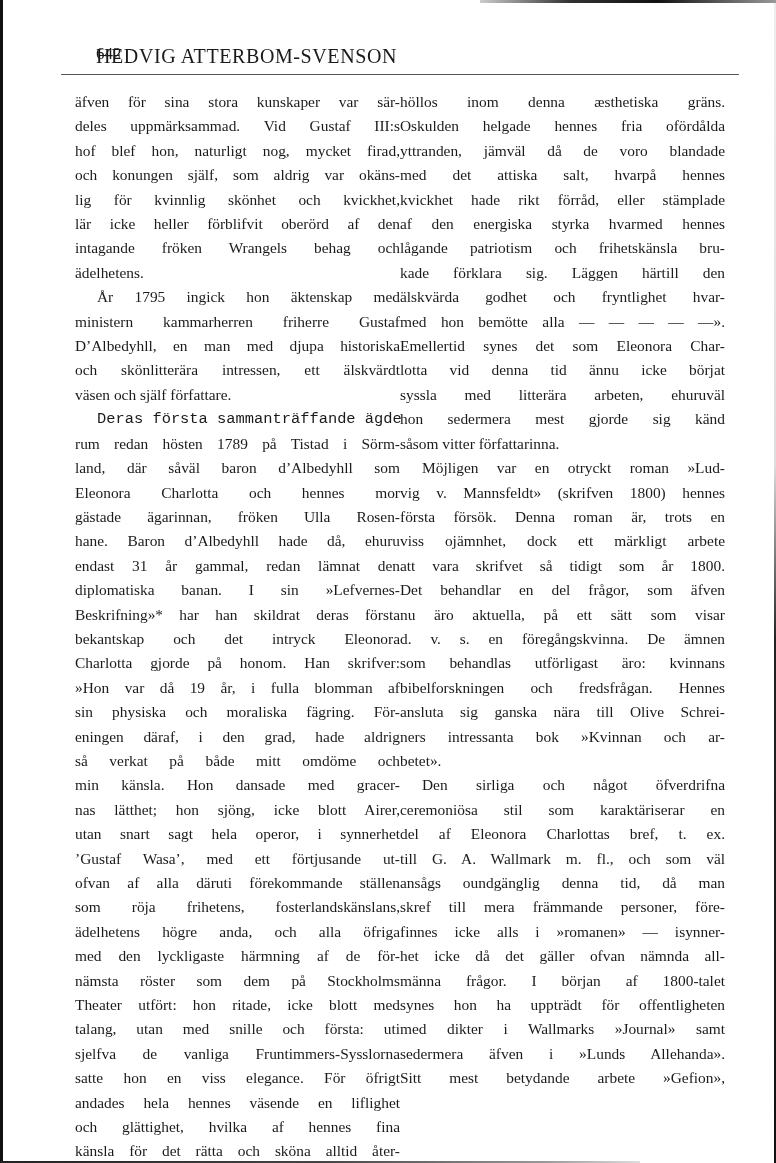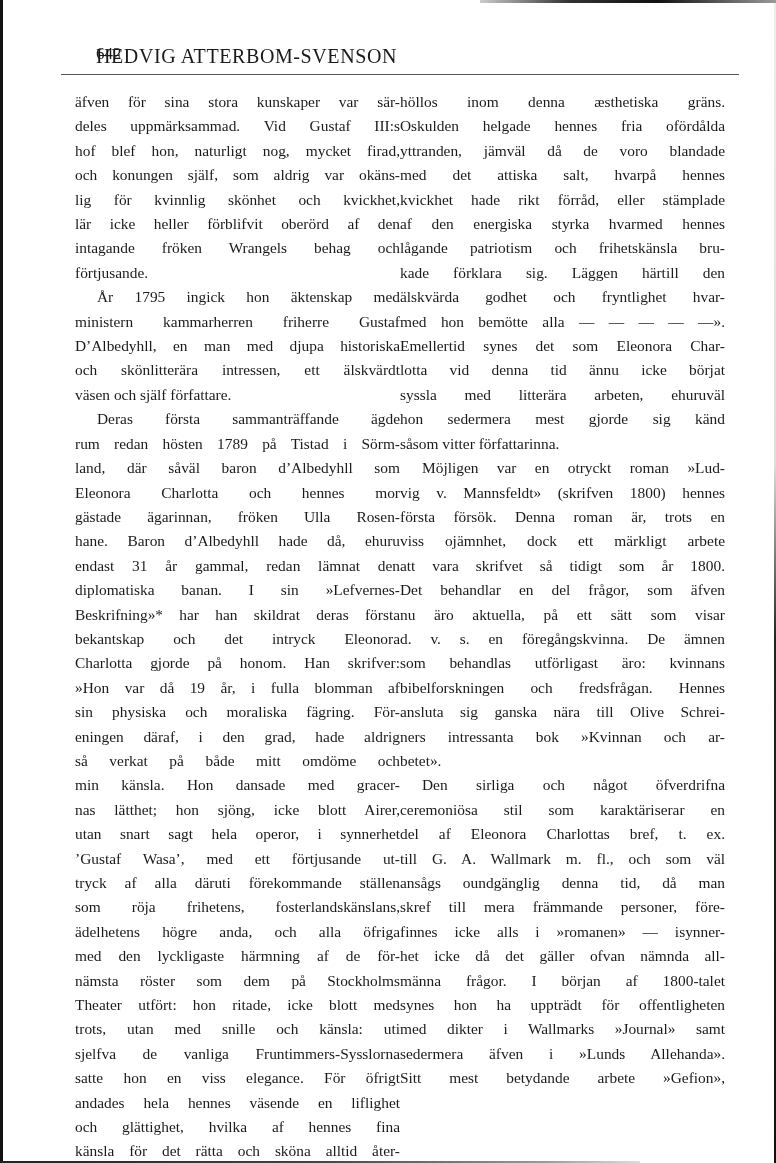--- a/index.html
+++ b/index.html
@@ -38,52 +38,52 @@
 
   <div class="columns">
     <div class="col col-left" id="col-left">
         <span class="line">äfven för sina stora kunskaper var sär-</span>
         <span class="line">deles uppmärksammad. Vid Gustaf III:s</span>
         <span class="line">hof blef hon, naturligt nog, mycket firad,</span>
         <span class="line">och konungen själf, som aldrig var okäns-</span>
         <span class="line">lig för kvinnlig skönhet och kvickhet,</span>
         <span class="line">lär icke heller förblifvit oberörd af den</span>
         <span class="line">intagande fröken Wrangels behag och</span>
-        <span class="line last">förtjusande.</span>
+        <span class="line last">ädelhetens.</span>
         <span class="line" style="text-indent: 22px;">År 1795 ingick hon äktenskap med</span>
         <span class="line">ministern kammarherren friherre Gustaf</span>
         <span class="line">D’Albedyhll, en man med djupa historiska</span>
         <span class="line">och skönlitterära intressen, ett älskvärdt</span>
         <span class="line last">väsen och själf författare.</span>
-        <span class="line" style="text-indent: 22px;">Deras första sammanträffande ägde</span>
+        <span class="line" style="text-indent: 22px; font-family: Liberation Mono, monospace;">Deras första sammanträffande ägde</span>
         <span class="line">rum redan hösten 1789 på Tistad i Sörm-</span>
         <span class="line">land, där såväl baron d’Albedyhll som</span>
         <span class="line">Eleonora Charlotta och hennes mor</span>
         <span class="line">gästade ägarinnan, fröken Ulla Rosen-</span>
         <span class="line">hane. Baron d’Albedyhll hade då, ehuru</span>
         <span class="line">endast 31 år gammal, redan lämnat den</span>
         <span class="line">diplomatiska banan. I sin »Lefvernes-</span>
         <span class="line">Beskrifning»* har han skildrat deras första</span>
         <span class="line">bekantskap och det intryck Eleonora</span>
         <span class="line">Charlotta gjorde på honom. Han skrifver:</span>
         <span class="line">»Hon var då 19 år, i fulla blomman af</span>
         <span class="line">sin physiska och moraliska fägring. För-</span>
         <span class="line">eningen däraf, i den grad, hade aldrig</span>
         <span class="line">så verkat på både mitt omdöme och</span>
         <span class="line">min känsla. Hon dansade med gracer-</span>
         <span class="line">nas lätthet; hon sjöng, icke blott Airer,</span>
         <span class="line">utan snart sagt hela operor, i synnerhet</span>
         <span class="line">’Gustaf Wasa’, med ett förtjusande ut-</span>
-        <span class="line">tryck af alla däruti förekommande ställen</span>
+        <span class="line">ofvan af alla däruti förekommande ställen</span>
         <span class="line">som röja frihetens, fosterlandskänslans,</span>
         <span class="line">ädelhetens högre anda, och alla öfriga</span>
         <span class="line">med den lyckligaste härmning af de för-</span>
         <span class="line">nämsta röster som dem på Stockholms</span>
         <span class="line">Theater utfört: hon ritade, icke blott med</span>
-        <span class="line">trots, utan med snille och känsla: uti</span>
+        <span class="line">talang, utan med snille och första: uti</span>
         <span class="line">sjelfva de vanliga Fruntimmers-Sysslorna</span>
         <span class="line">satte hon en viss elegance. För öfrigt</span>
         <span class="line">andades hela hennes väsende en liflighet</span>
         <span class="line">och glättighet, hvilka af hennes fina</span>
         <span class="line">känsla för det rätta och sköna alltid åter-</span>
       </div>
     <div class="col col-right" id="col-right">
         <span class="line">höllos inom denna æsthetiska gräns.</span>
         <span class="line">Oskulden helgade hennes fria ofördålda</span>
         <span class="line">yttranden, jämväl då de voro blandade</span>

